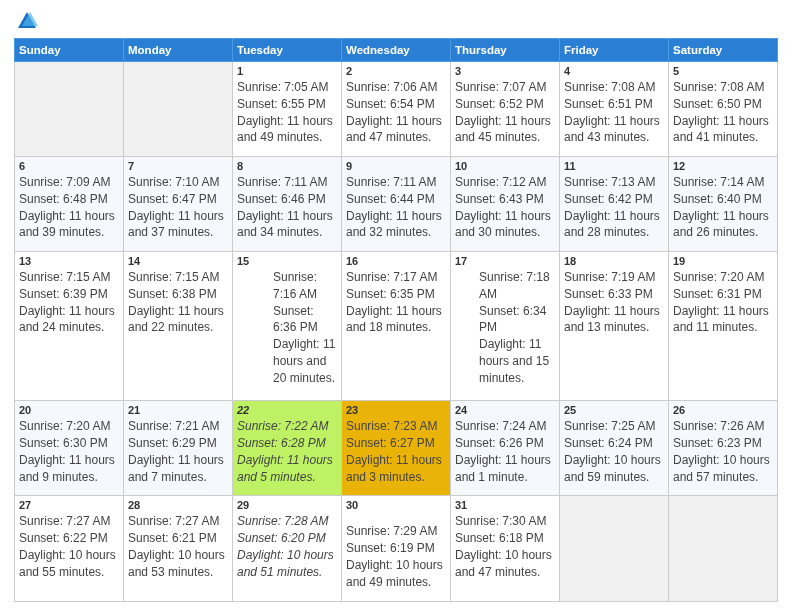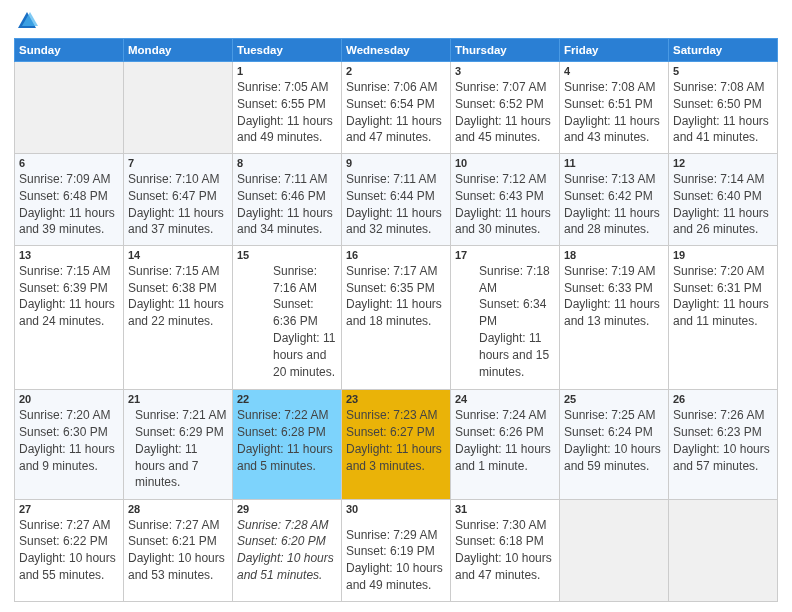--- a/index.html
+++ b/index.html
@@ -264,25 +264,25 @@
         </tr>
         <tr>
           <td style="background: rgb(245, 248, 252);">
             <span class="day-number">20</span>
             <div class="day-info" style="white-space: pre-line;">Sunrise: 7:20 AM
 Sunset: 6:30 PM
 Daylight: 11 hours and 9 minutes.</div>
           </td>
           <td style="background: rgb(245, 248, 252);">
             <span class="day-number">21</span>
-            <div class="day-info" style="white-space: pre-line; margin-left: 7px;">Sunrise: 7:21 AM
+            <div class="day-info" style="white-space: pre-line;">Sunrise: 7:21 AM
 Sunset: 6:29 PM
 Daylight: 11 hours and 7 minutes.</div>
           </td>
-          <td style="background: #7dd3fc;">
+          <td style="background: #bef264; font-style: italic;">
             <span class="day-number">22</span>
             <div class="day-info" style="white-space: pre-line;">Sunrise: 7:22 AM
 Sunset: 6:28 PM
 Daylight: 11 hours and 5 minutes.</div>
           </td>
           <td style="background: #eab308;">
             <span class="day-number">23</span>
             <div class="day-info" style="white-space: pre-line;">Sunrise: 7:23 AM
 Sunset: 6:27 PM
 Daylight: 11 hours and 3 minutes.</div>

